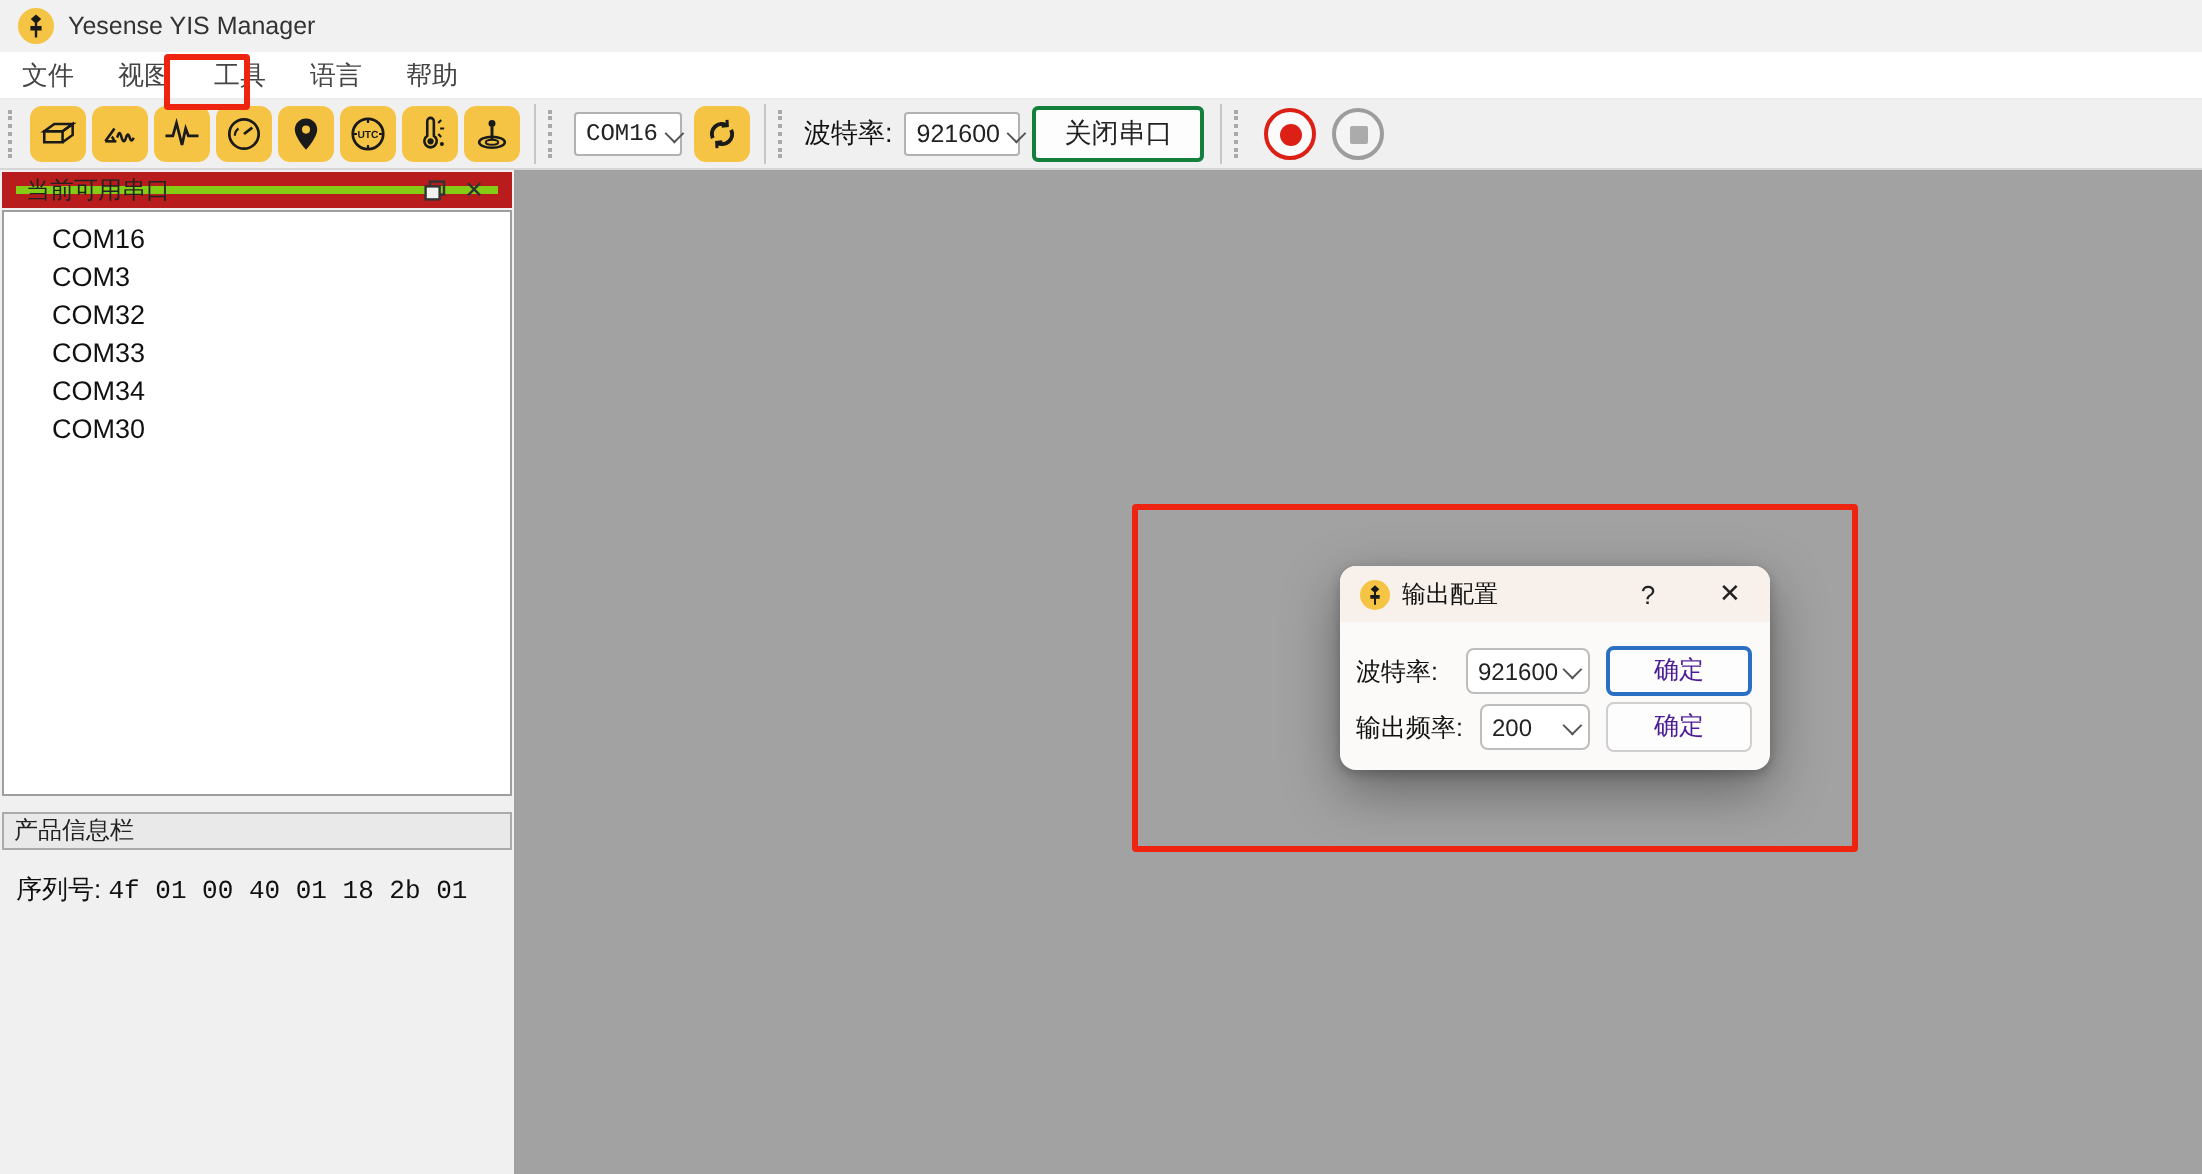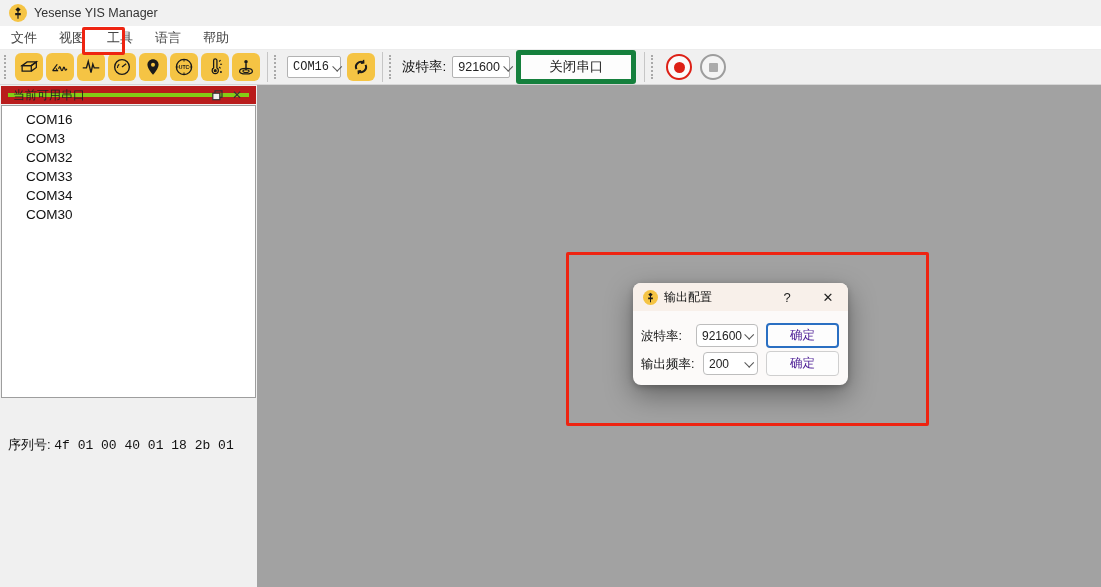--- a/index.html
+++ b/index.html
@@ -27,21 +27,21 @@
     display:flex;align-items:center;justify-content:center;flex:0 0 auto;}
   .tool-btn svg{display:block;}
   .combo{height:22px;background:#fff;border:1px solid #b2b2b2;border-radius:2px;
     display:flex;align-items:center;padding:0 5px;box-sizing:border-box;gap:4px;}
   .combo .val{flex:1;}
   .chev{width:6px;height:6px;border-right:1.5px solid #555;border-bottom:1.5px solid #555;
     transform:rotate(45deg) translateY(-1px);flex:0 0 auto;}
   .combo-port{width:54px;font-family:"Liberation Mono","DejaVu Sans Mono",monospace;font-size:12px;margin:0 6px 0 2px;}
   .combo-baud{width:58px;font-size:12.5px;}
   .tb-label{font-size:13.5px;color:#111;margin:0 6px 0 2px;}
-  .btn-plain{height:24px;padding:0 28px;background:#fdfdfd;border:5px solid #15803d;border-radius:3px;
+  .btn-plain{height:24px;padding:0 14px;background:#fdfdfd;border:2px solid #15803d;border-radius:3px;
     font-size:13.5px;display:flex;align-items:center;margin-left:6px;}
   .rec-btn{width:22px;height:22px;border-radius:50%;border:2px solid #dd2016;background:#fbfbfb;
     display:flex;align-items:center;justify-content:center;margin:0 4px;}
   .rec-dot{width:11px;height:11px;border-radius:50%;background:#dd2016;}
   .stop-btn{width:22px;height:22px;border-radius:50%;border:2px solid #9d9d9d;background:#f4f4f4;
     display:flex;align-items:center;justify-content:center;margin:0 4px;}
   .stop-sq{width:9px;height:9px;border-radius:1px;background:#ababab;}
   
   .main{position:absolute;left:0;top:85px;width:100%;height:502px;}
   .canvas{position:absolute;left:257px;top:0;right:0;bottom:0;background:#a2a2a2;}
@@ -53,21 +53,21 @@
   .dock-close{font-size:12px;line-height:12px;font-weight:bold;color:#333;}
   .port-list{position:absolute;left:1px;right:1px;top:20px;height:293px;background:#ffffff;
     border:1px solid #9e9e9e;box-sizing:border-box;overflow:hidden;padding-top:4px;}
   .port-item{padding-left:24px;font-size:13.5px;line-height:19px;color:#111;}
   .info-header{position:absolute;left:1px;right:1px;top:321px;height:19px;background:#e9e9e9;
     border:1px solid #aaaaaa;box-sizing:border-box;display:flex;align-items:center;padding:0 5px;}
   .info-title{font-size:12px;color:#222;}
   .info-line{position:absolute;left:8px;font-size:13px;color:#111;white-space:nowrap;}
   .mono{font-family:"Liberation Mono","DejaVu Sans Mono",monospace;font-size:13px;}
   
-  .dialog{position:absolute;left:633px;top:283px;width:215px;height:102px;border-radius:8px;
+  .dialog{position:absolute;left:670px;top:283px;width:215px;height:102px;border-radius:8px;
     background:#fcfaf9;box-shadow:0 10px 28px rgba(0,0,0,.38), 0 2px 6px rgba(0,0,0,.22);}
   .dialog-titlebar{position:absolute;left:0;top:0;right:0;height:28px;background:#f8f0ea;
     border-radius:8px 8px 0 0;display:flex;align-items:center;padding:0 10px;box-sizing:border-box;}
   .dialog-icon{width:15px;height:15px;margin-right:6px;flex:0 0 auto;}
   .dialog-title{font-size:12px;color:#111;flex:1;}
   .dlg-help{position:absolute;left:142px;top:0;width:24px;height:28px;display:flex;align-items:center;
     justify-content:center;font-size:13px;color:#222;}
   .dlg-close{position:absolute;left:182px;top:0;width:26px;height:28px;display:flex;align-items:center;
     justify-content:center;font-size:13px;color:#222;}
   .dlg-row-label{position:absolute;font-size:12.5px;color:#111;}
@@ -217,20 +217,23 @@
 
       <div class="port-list">
         <div class="port-item">COM16</div>
         <div class="port-item">COM3</div>
         <div class="port-item">COM32</div>
         <div class="port-item">COM33</div>
         <div class="port-item">COM34</div>
         <div class="port-item">COM30</div>
       </div>
 
+      <div class="info-header">
+        <span class="info-title">产品信息栏</span>
+      </div>
 
       <div class="info-line" style="top:351px;">
         <span>序列号:</span>
         <span class="mono">4f 01 00 40 01 18 2b 01</span>
       </div>
     </div>
   </div>
 
   <div class="dialog">
     <div class="dialog-titlebar">

